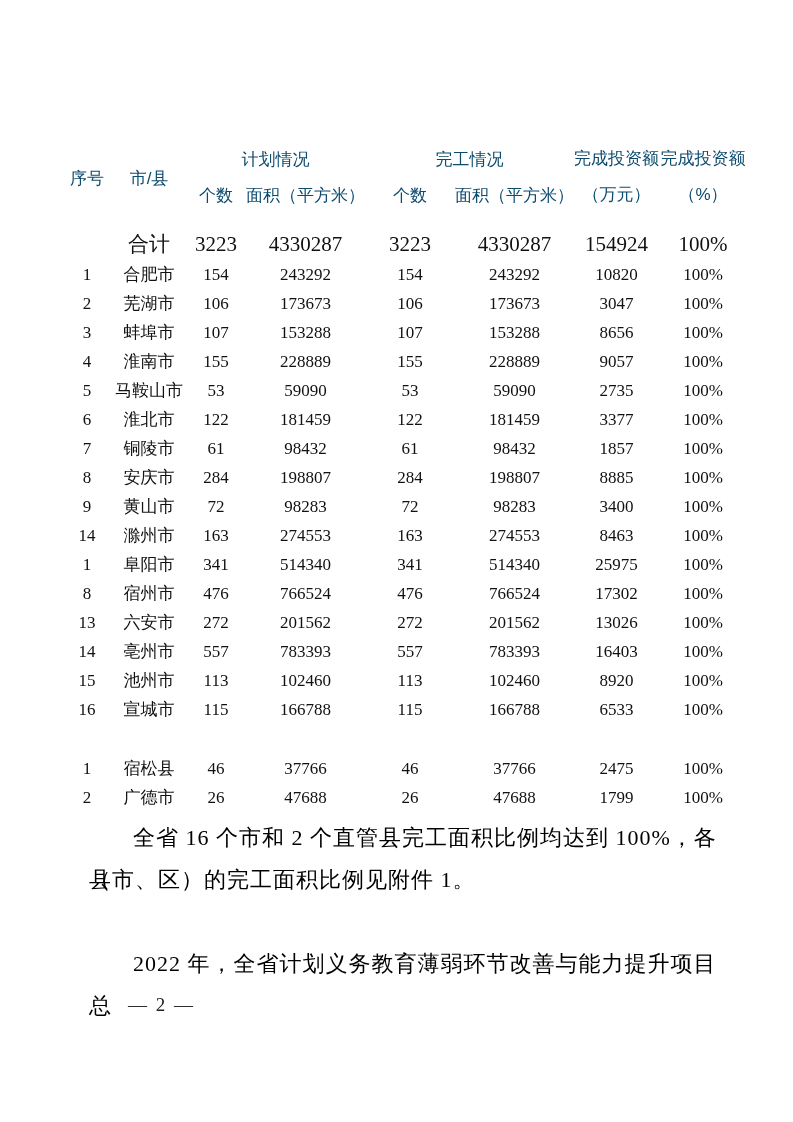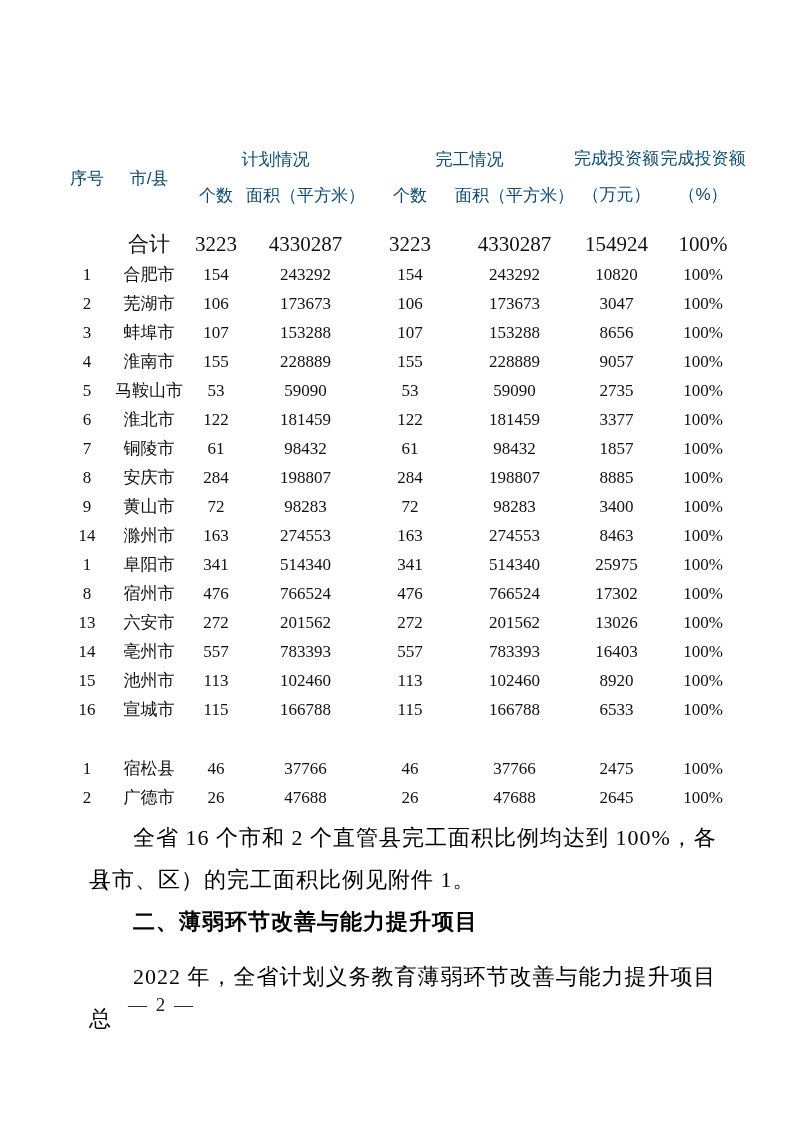--- a/index.html
+++ b/index.html
@@ -70,21 +70,21 @@
     color: #000;
   }
   .indent { text-indent: 2em; }
   .para1-l1 { top: 817px; }
   .para1-l2 { top: 859px; }
   .section-heading {
     top: 901px;
     font-family: "Liberation Sans", "DejaVu Sans", sans-serif;
     font-weight: bold;
   }
-  .para2-l1 { top: 943px; margin-top: 13px; }
+  .para2-l1 { top: 943px; }
 
   
   .page-footer {
     position: absolute;
     left: 128px;
     top: 990px;
     font-size: 19px;
     line-height: 30px;
     letter-spacing: 2px;
     color: #222;
@@ -315,26 +315,25 @@
           <td>2475</td>
           <td>100%</td>
         </tr>
         <tr class="county-row">
           <td>2</td>
           <td>广德市</td>
           <td>26</td>
           <td>47688</td>
           <td>26</td>
           <td>47688</td>
-          <td>2645</td>
+          <td>1799</td>
           <td>100%</td>
         </tr>
       </tbody>
   </table>
 
   <div class="body-line indent para1-l1">全省 16 个市和 2 个直管县完工面积比例均达到 100%，各县</div>
   <div class="body-line para1-l2">（市、区）的完工面积比例见附件 1。</div>
-  <div class="body-line indent section-heading">二、薄弱环节改善与能力提升项目</div>
   <div class="body-line indent para2-l1">2022 年，全省计划义务教育薄弱环节改善与能力提升项目总</div>
 
   <div class="page-footer">— 2 —</div>
 
 </div>
 
 </body></html>

